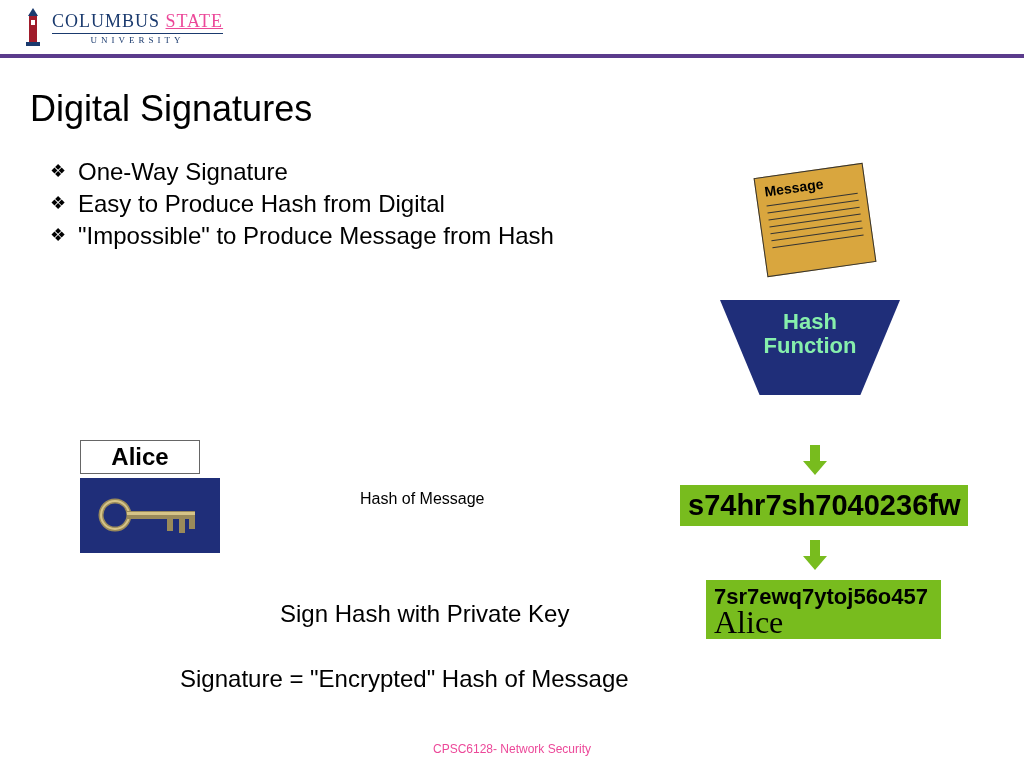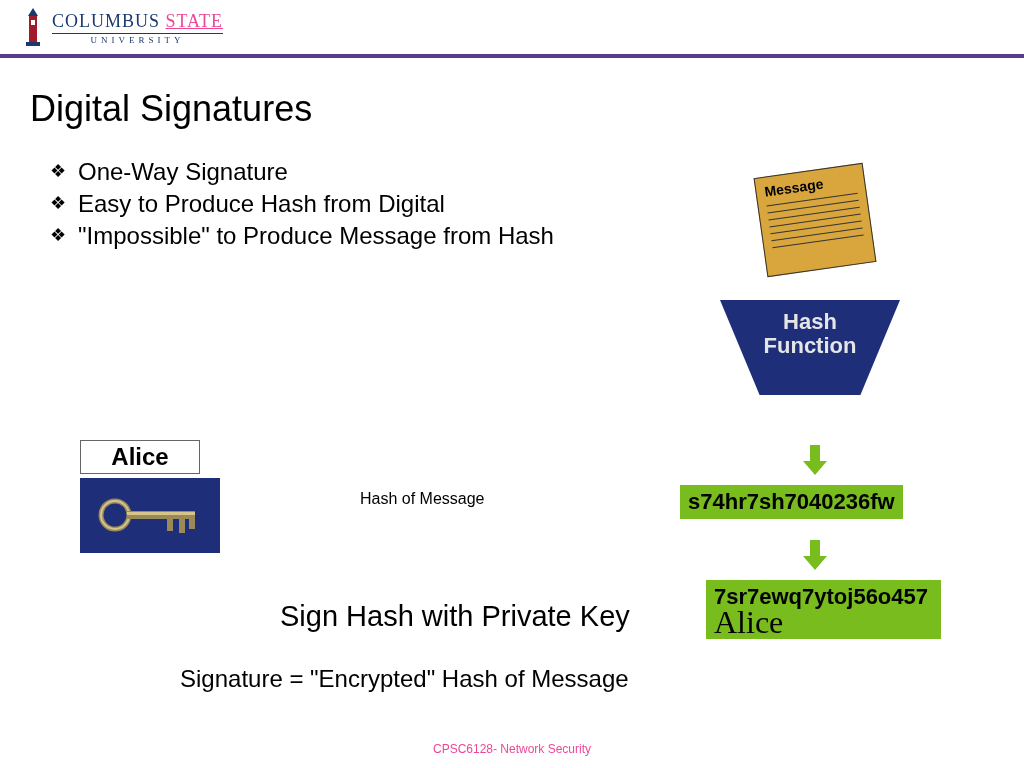--- a/index.html
+++ b/index.html
@@ -91,21 +91,21 @@
     width: 180px;
     height: 95px;
     background: #1f2e79;
     clip-path: polygon(0 0, 100% 0, 78% 100%, 22% 100%);
     display: flex;
     align-items: flex-start;
     justify-content: center;
     padding-top: 10px;
   }
   .hash-func .hf-text {
-    color: #e5e5e5;
+    color: #86efac;
     font-size: 22px;
     font-weight: bold;
     text-align: center;
     line-height: 1.1;
   }
 
   .arrow-down {
     position: absolute;
     width: 30px;
     height: 30px;
@@ -139,36 +139,36 @@
   .label-hash {
     position: absolute;
     top: 490px;
     left: 360px;
     font-size: 16px;
   }
   .label-sign {
     position: absolute;
     top: 600px;
     left: 280px;
-    font-size: 29px;
+    font-size: 24px;
   }
   .label-sig {
     position: absolute;
     top: 665px;
     left: 180px;
     font-size: 24px;
   }
 
   .hash-output {
     position: absolute;
     top: 485px;
     left: 680px;
     background: #78bc1e;
     padding: 4px 8px;
-    font-size: 22px;
+    font-size: 29px;
     font-weight: bold;
     font-family: Arial, sans-serif;
   }
   .sign-output {
     position: absolute;
     top: 580px;
     left: 680px;
     background: #78bc1e;
     padding: 4px 8px 2px 8px;
     font-size: 22px;

